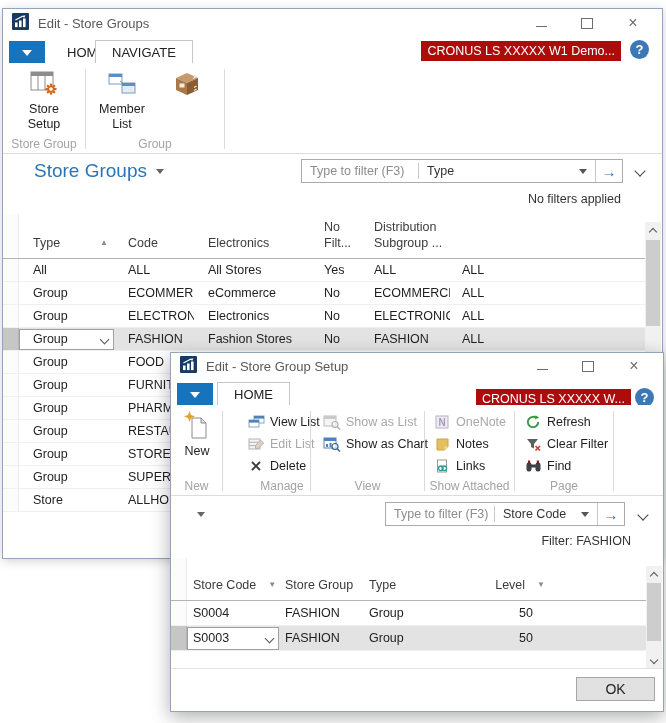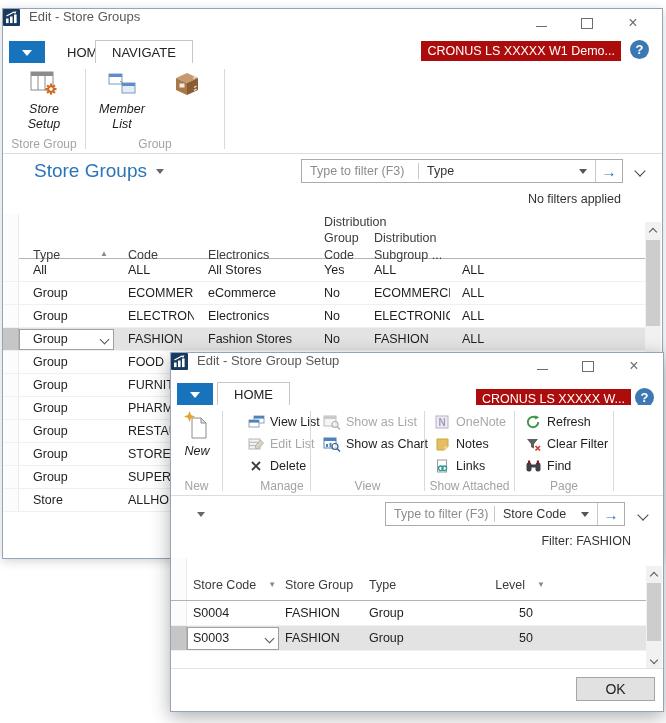--- a/index.html
+++ b/index.html
@@ -3,21 +3,21 @@
 <meta charset="utf-8">
 <style>
   html,body{margin:0;padding:0;}
   body{width:666px;height:723px;position:relative;overflow:hidden;background:#ffffff;
        font-family:"Liberation Sans",sans-serif;-webkit-font-smoothing:antialiased;}
   .win{position:absolute;background:#fff;border:1px solid #93a5ba;overflow:hidden;}
   #w1{left:2px;top:8px;width:659px;height:549px;box-shadow:0 2px 10px rgba(0,0,0,.18);}
   #w2{left:170px;top:352px;width:492px;height:358px;box-shadow:0 5px 18px rgba(0,0,0,.32);z-index:5;}
 
   
-  .tb{height:28px;display:flex;position:relative;}
+  .tb{height:28px;display:flex;align-items:center;padding-left:9px;position:relative;}
   .tb .ttl{color:#595959;font-size:13px;margin-left:9px;white-space:nowrap;}
   .wbtns{position:absolute;right:6px;top:0;height:100%;display:flex;}
   .wbtn{width:46px;height:100%;display:flex;align-items:center;justify-content:center;color:#6d6d6d;}
   .ming{width:11px;height:1px;background:#6d6d6d;margin-top:6px;}
   .maxg{width:10px;height:9px;border:1px solid #6d6d6d;}
   .clsg{font-size:16px;line-height:1;color:#6d6d6d;}
 
   
   .tabrow{height:26px;position:relative;}
   .appbtn{position:absolute;left:6px;top:4px;width:36px;height:24px;background:#1873bd;
@@ -28,21 +28,21 @@
   .badge{position:absolute;background:#ac0c0c;color:#fff;font-size:12.5px;padding:3px 6px;white-space:nowrap;}
   .helpq{position:absolute;width:19px;height:19px;border-radius:50%;background:#3c78b4;color:#fff;
          font-weight:bold;font-size:13px;display:flex;align-items:center;justify-content:center;}
 
   
   .ribbon{position:relative;height:91px;border-bottom:1px solid #dcdcdc;background:#fff;box-sizing:border-box;}
   .grp{position:absolute;top:0;bottom:0;}
   .grplabel{position:absolute;bottom:2px;left:0;right:0;text-align:center;color:#a3a3a3;font-size:12px;white-space:nowrap;}
   .vdiv{position:absolute;top:6px;bottom:4px;width:1px;background:#dadada;}
   .bigbtn{position:absolute;top:5px;display:flex;flex-direction:column;align-items:center;
-          font-size:12.5px;color:#1e1e1e;text-align:center;line-height:1.18;font-style:italic;}
+          font-size:12.5px;color:#1e1e1e;text-align:center;line-height:1.18;}
   .bigbtn .bicon{height:32px;display:flex;align-items:center;justify-content:center;margin-bottom:2px;}
   .sbcol{position:absolute;top:7px;display:flex;flex-direction:column;gap:2px;}
   .sb{display:flex;align-items:center;gap:5px;height:20px;font-size:12.5px;color:#1e1e1e;white-space:nowrap;}
   .sb.dis{color:#a8a8a8;}
   .sb .si{width:18px;display:flex;justify-content:center;}
 
   
   .ph{position:relative;}
   .ptitle{position:absolute;font-size:19px;color:#2a75b8;white-space:nowrap;}
   .tcaret{display:inline-block;width:0;height:0;border-left:4px solid transparent;border-right:4px solid transparent;
@@ -200,21 +200,21 @@
 
   <div style="margin-right:17px;">
     <div class="thead t1" style="height:45px;">
       <div class="selc"></div>
       <div class="hc" style="display:flex;align-items:center;">
           <span>Type</span>
           <span class="sortarr" style="margin-left:auto;margin-right:6px;">▲</span>
         </div>
       <div class="hc">Code</div>
       <div class="hc">Electronics</div>
-      <div class="hc" style="padding-left:12px;">Distribution Group Code</div>
+      <div class="hc" style="padding-left:12px;">No Filt...</div>
       <div class="hc" style="padding-left:12px;">Distribution Subgroup ...</div>
       <div></div>
     </div>
 
     <div class="trow t1">
       <div class="selc"></div>
       <div class="c">All</div>
       <div class="c">ALL</div>
       <div class="c">All Stores</div>
       <div class="c" style="padding-left:12px;">Yes</div>

